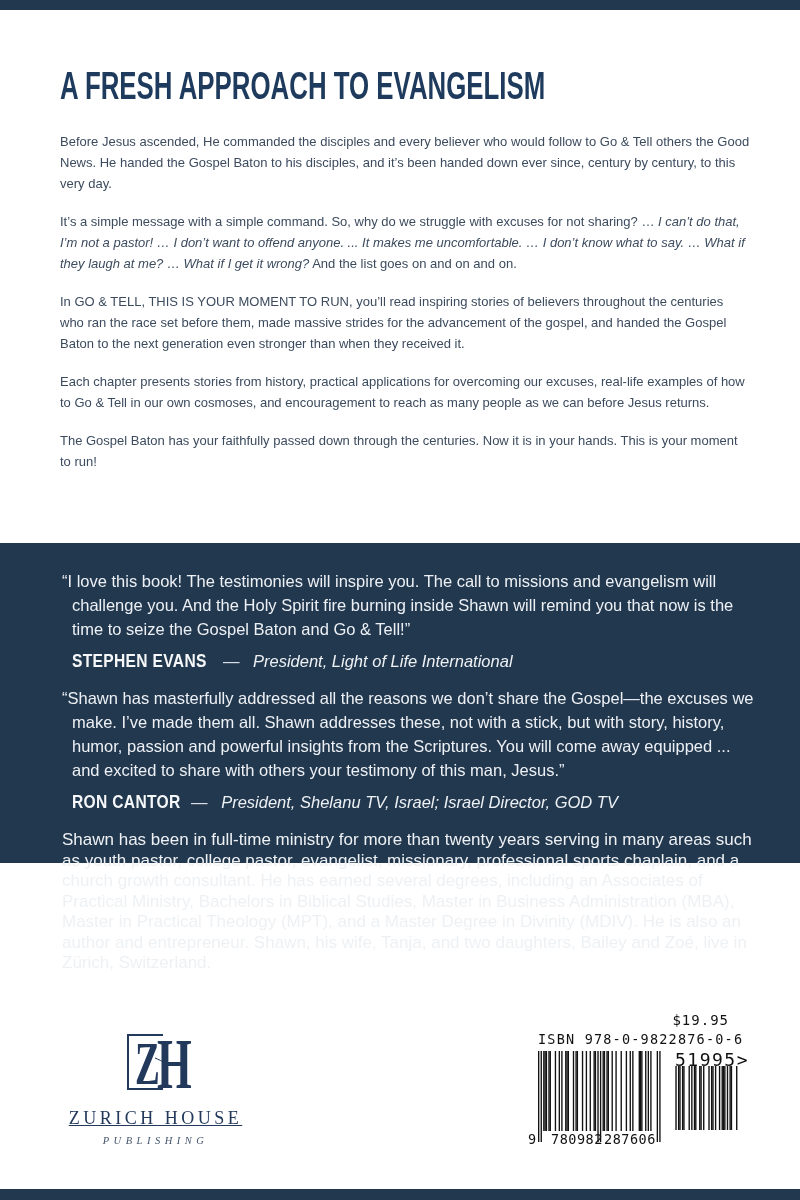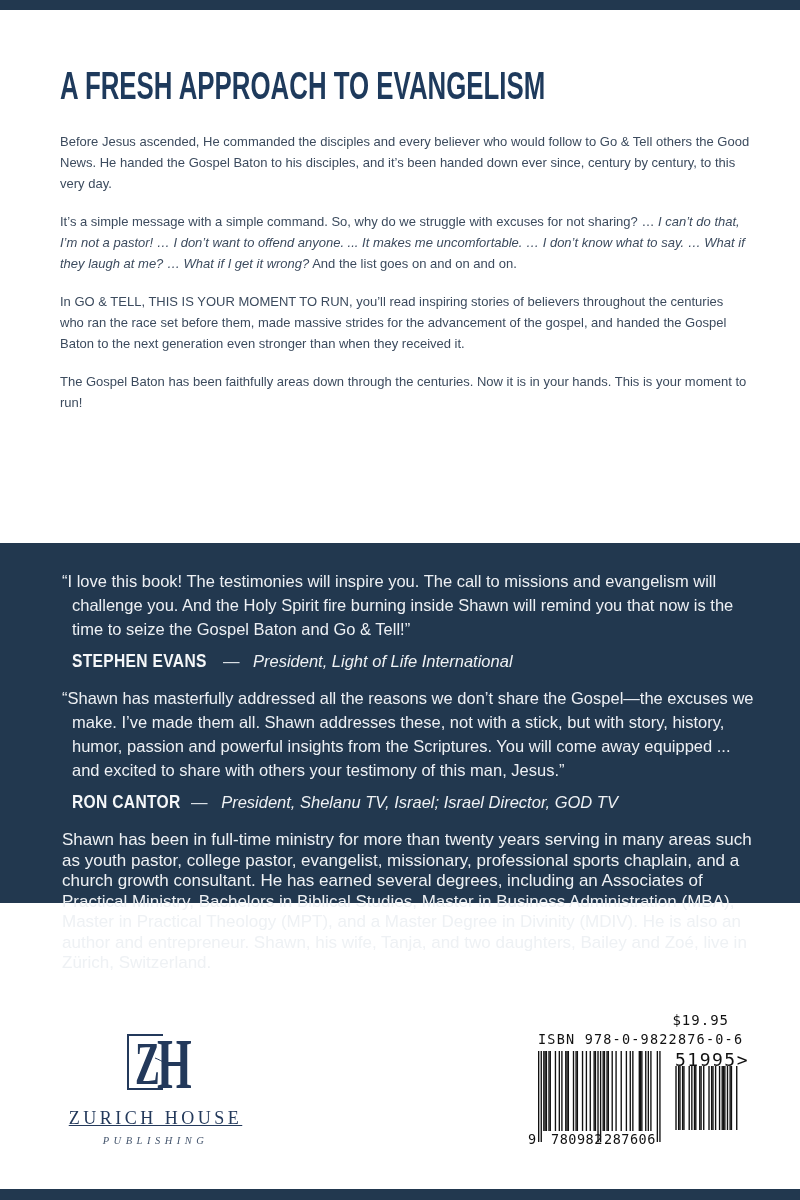--- a/index.html
+++ b/index.html
@@ -21,21 +21,21 @@
     transform:scaleX(0.68);transform-origin:left center;
   }
   .synopsis p{
     margin:17px 0 0;font-size:13px;line-height:21px;color:#3c4b5e;
     max-width:694px;
   }
   .synopsis p.first{margin-top:25px;}
   .synopsis em{font-style:italic;}
 
   
-  .endorsements{position:absolute;top:543px;left:0;width:800px;height:360px;
+  .endorsements{position:absolute;top:543px;left:0;width:800px;height:320px;
     background:#22384f;box-sizing:border-box;padding:26px 44px 0 62px;color:#edf0f4;}
   .endorsements .quote{
     margin:0;font-size:16.5px;line-height:24px;
     padding-left:10px;text-indent:-10px;max-width:700px;
   }
   .endorsements .quote.second{margin-top:14px;}
   .attribution{margin-top:9px;font-size:16.5px;line-height:22px;padding-left:10px;}
   .e-name{font-weight:700;font-size:19px;letter-spacing:0.4px;color:#f5f7f9;
     display:inline-block;transform:scaleX(0.82);transform-origin:left bottom;margin-right:-18px;}
   .e-dash{margin:0 9px 0 0;color:#dfe5ea;}
@@ -71,21 +71,22 @@
 
 <div>
 
   <div class="edge-bar top"></div>
 
   <section class="synopsis">
     <h1>A FRESH APPROACH TO EVANGELISM</h1>
     <p class="first">Before Jesus ascended, He commanded the disciples and every believer who would follow to Go &amp; Tell others the Good News. He handed the Gospel Baton to his disciples, and it’s been handed down ever since, century by century, to this very day.</p>
     <p><span>It’s a simple message with a simple command. So, why do we struggle with excuses for not sharing? … </span><em>I can’t do that, I’m not a pastor! … I don’t want to offend anyone. ... It makes me uncomfortable. … I don’t know what to say. … What if they laugh at me? … What if I get it wrong?</em><span> And the list goes on and on and on.</span></p>
     <p>In GO &amp; TELL, THIS IS YOUR MOMENT TO RUN, you’ll read inspiring stories of believers throughout the centuries who ran the race set before them, made massive strides for the advancement of the gospel, and handed the Gospel Baton to the next generation even stronger than when they received it.</p>
-    <p>The Gospel Baton has been faithfully areas down through the centuries. Now it is in your hands. This is your moment to run!</p>
+    <p>Each chapter presents stories from history, practical applications for overcoming our excuses, real-life examples of how to Go &amp; Tell in our own cosmoses, and encouragement to reach as many people as we can before Jesus returns.</p>
+    <p>The Gospel Baton has your faithfully passed down through the centuries. Now it is in your hands. This is your moment to run!</p>
   </section>
 
   <section class="endorsements">
     <p class="quote">“I love this book! The testimonies will inspire you. The call to missions and evangelism will challenge you. And the Holy Spirit fire burning inside Shawn will remind you that now is the time to seize the Gospel Baton and Go &amp; Tell!”</p>
     <div class="attribution">
       <span class="e-name">STEPHEN EVANS</span>
       <span class="e-dash">—</span>
       <em class="e-role">President, Light of Life International</em>
     </div>
 

